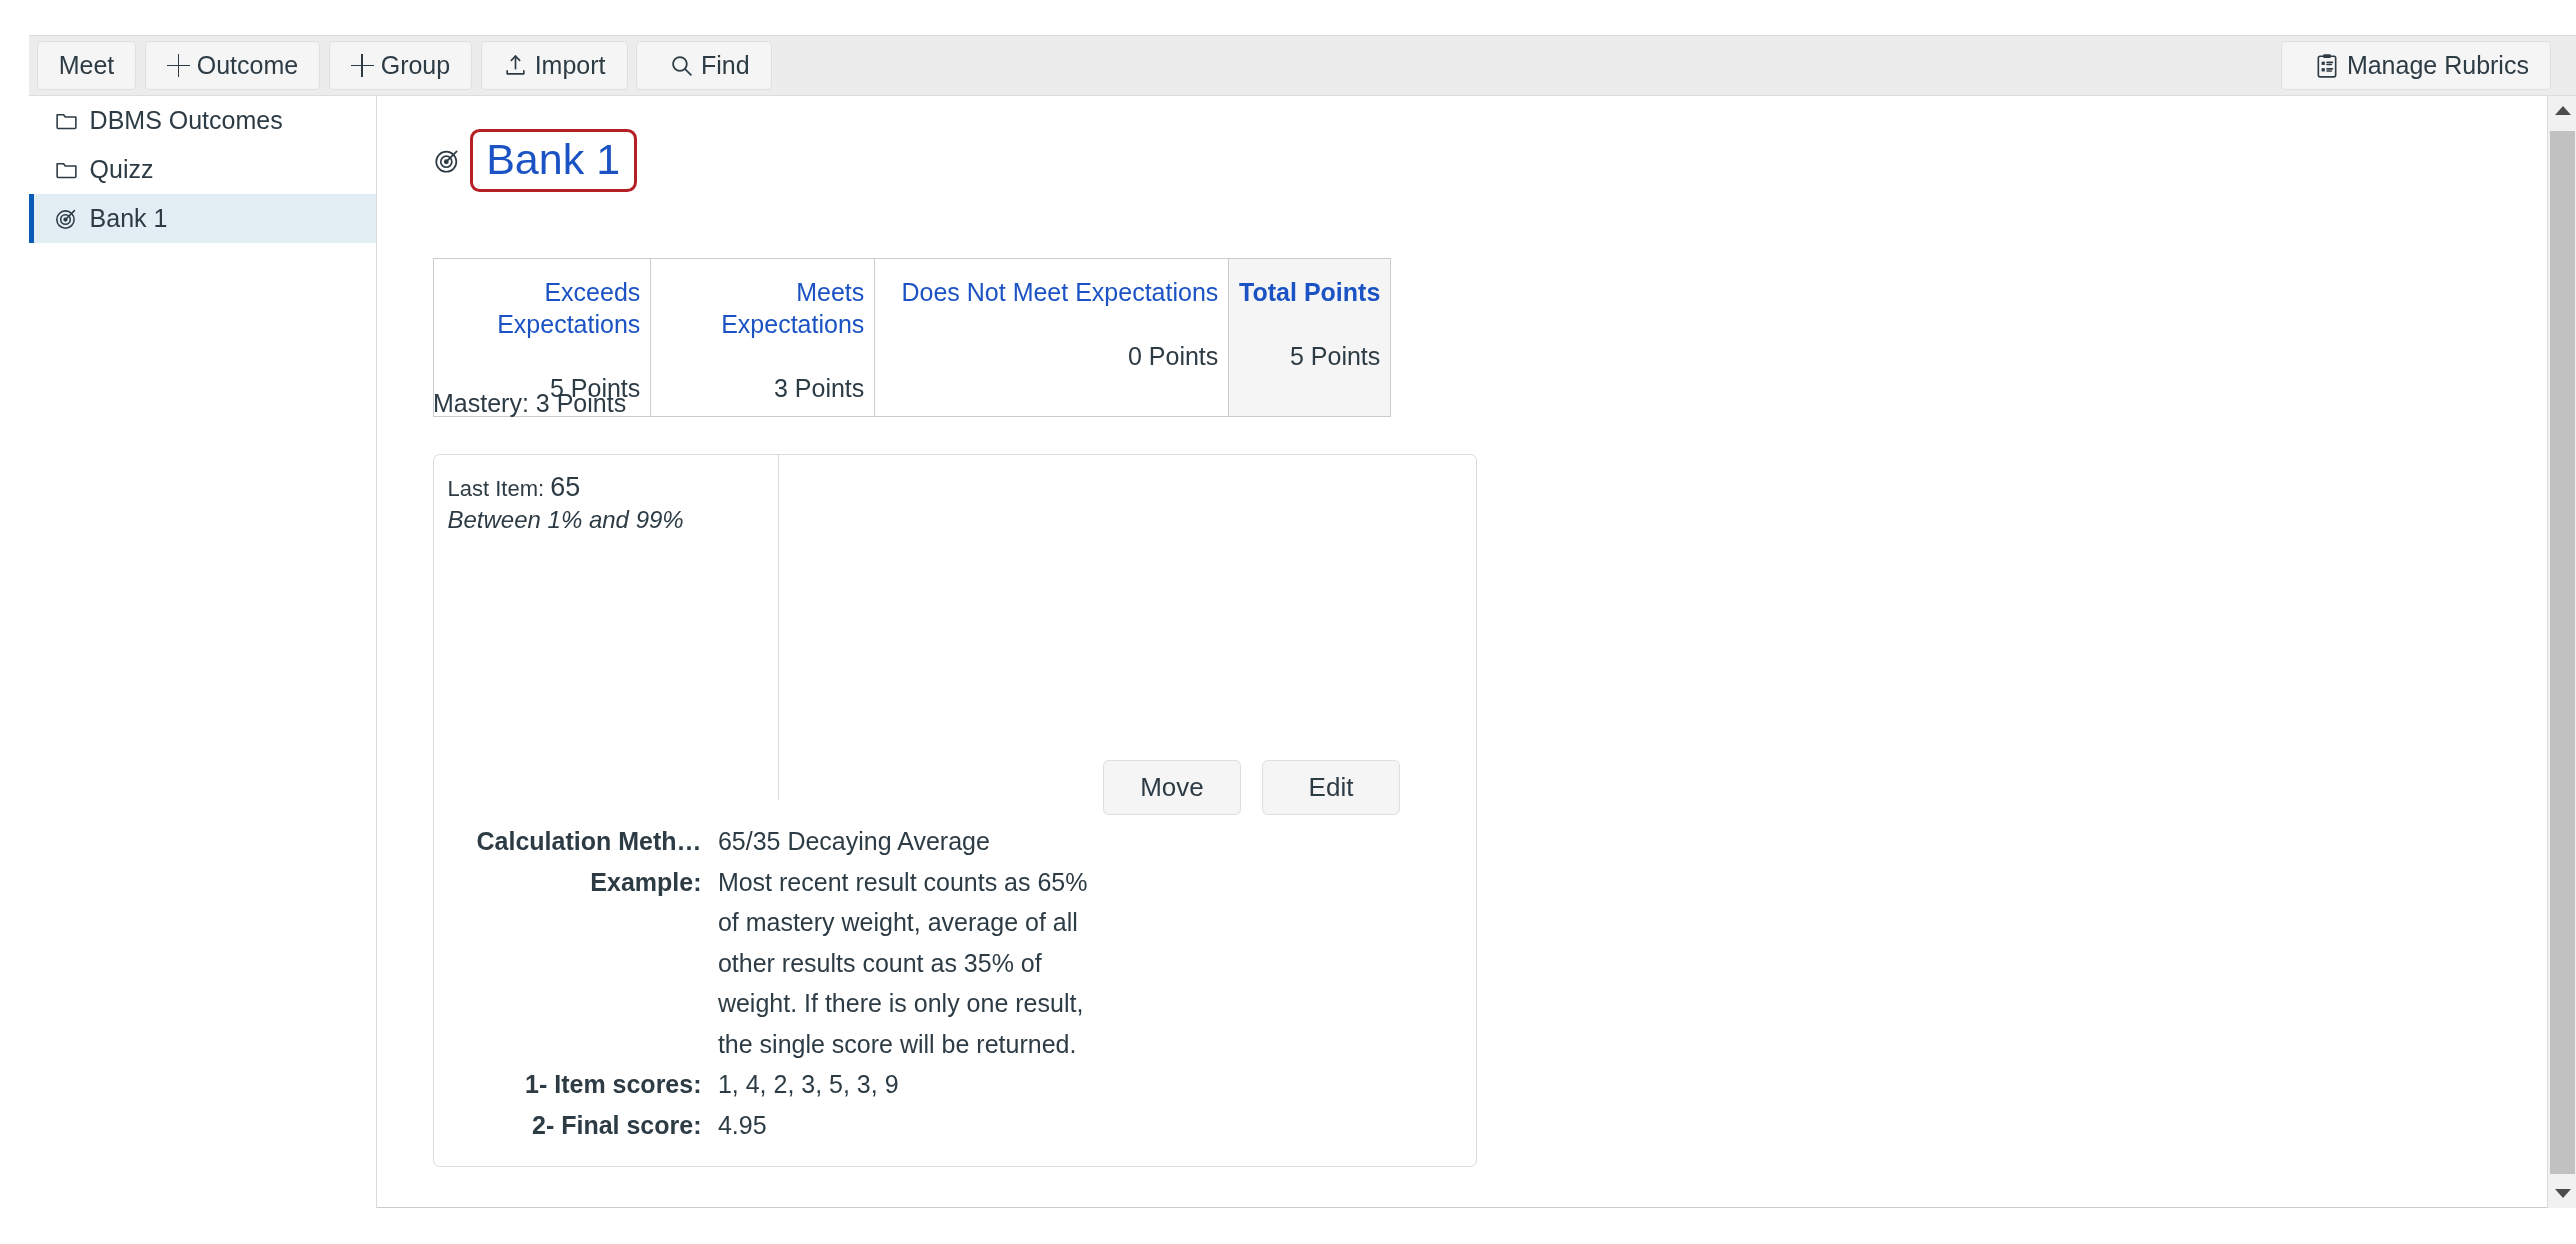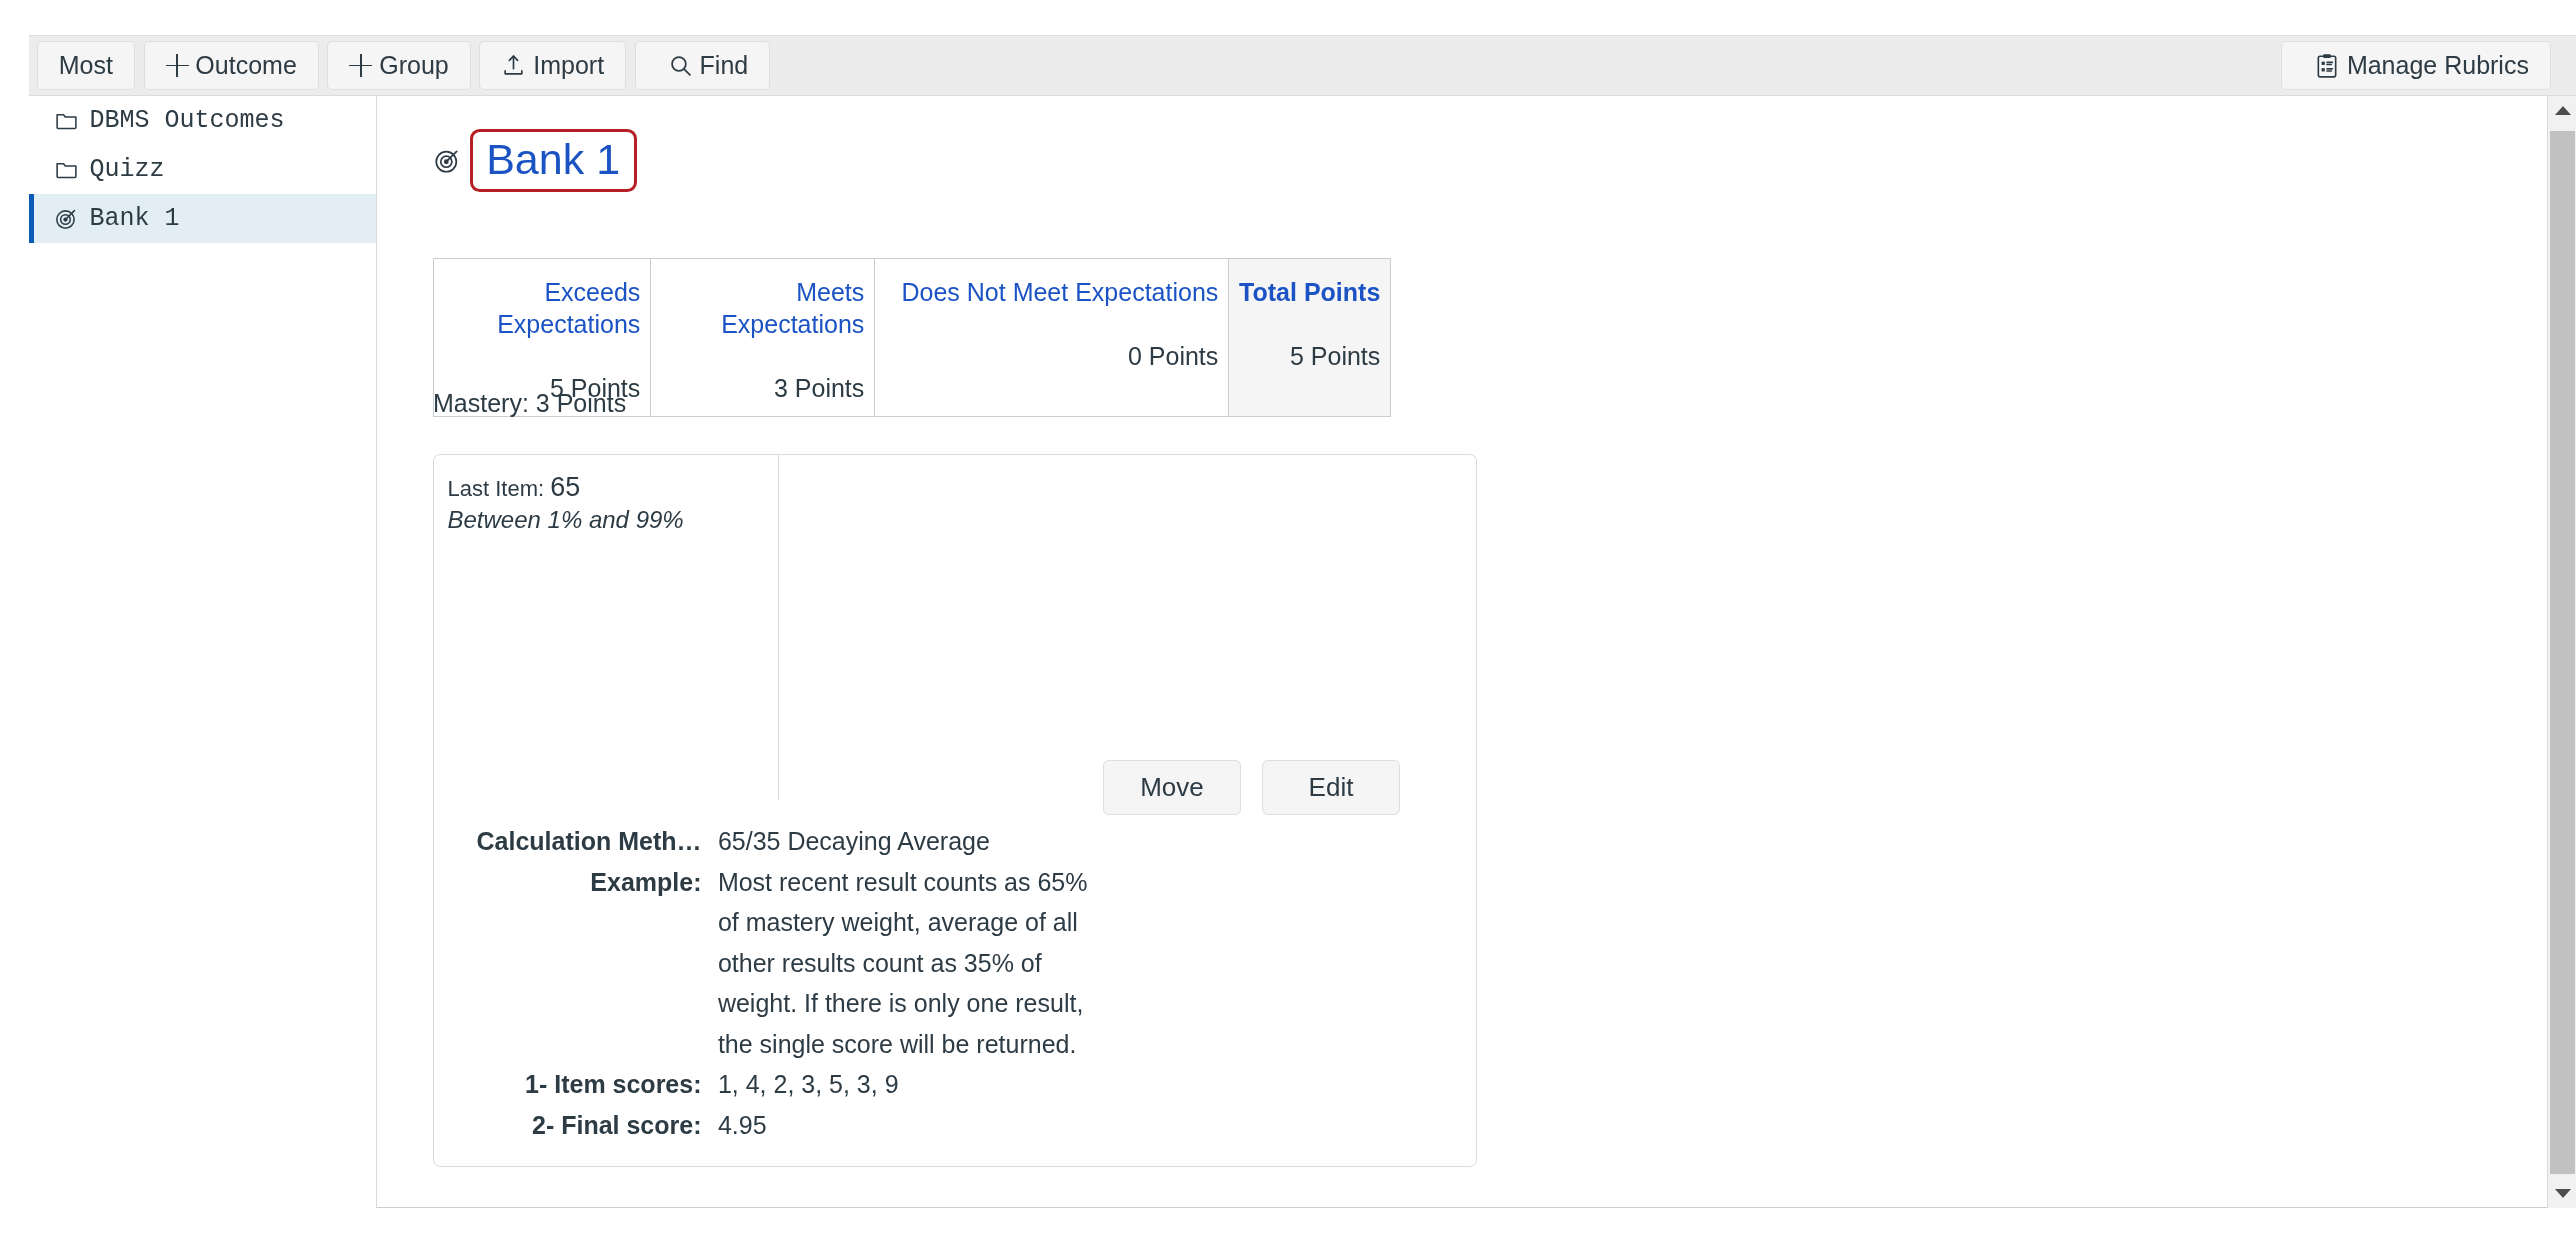--- a/index.html
+++ b/index.html
@@ -101,21 +101,21 @@
     font-size: 25px;
     color: #2d3b45;
     cursor: pointer;
     border-left: 5.8px solid transparent;
     padding-left: 20px;
   }
   .side-item.selected {
     background: #e2edf4;
     border-left: 5.8px solid #0a5bb5;
   }
-  .side-item .lbl { line-height: 1; font-family: Liberation Mono, monospace; }
+  .side-item .lbl { line-height: 1; }
 
   
   .main {
     position: absolute;
     left: 349px; top: 0;
     right: 0; bottom: 0;
   }
 
   .title-row {
     position: absolute;
@@ -313,21 +313,21 @@
 <body>
 
 <div id="app">
 
   <div class="left-gutter"></div>
 
   <div class="toolbar">
     <div class="tb-left">
 
       <button class="tb-btn">
-        <span class="lbl">Most</span>
+        <span class="lbl">Meet</span>
       </button>
 
       <button class="tb-btn">
         <span class="icon-plus"></span>
         <span class="lbl">Outcome</span>
       </button>
 
       <button class="tb-btn">
         <span class="icon-plus"></span>
         <span class="lbl">Group</span>

